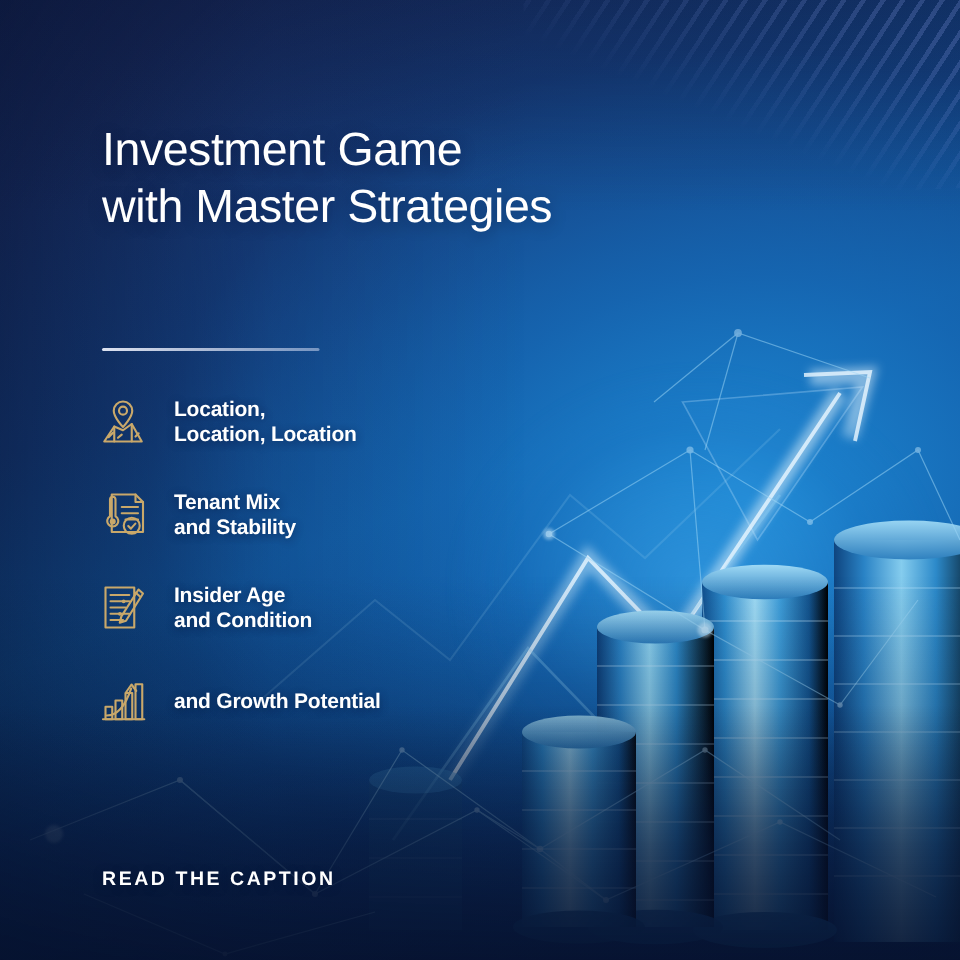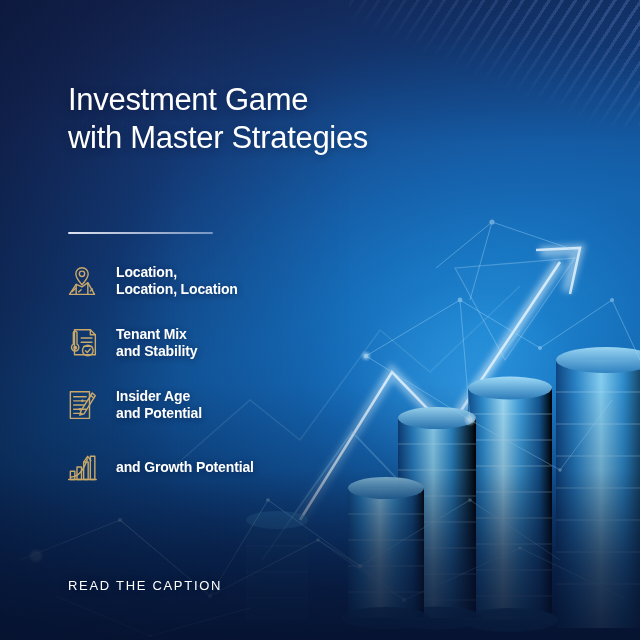--- a/index.html
+++ b/index.html
@@ -70,21 +70,21 @@
   }
   .b-icon svg{width:40px;height:40px;display:block;}
   .b-text{
     color:#ffffff;font-size:14px;font-weight:700;line-height:1.18;
     letter-spacing:-0.15px;text-shadow:0 1px 6px rgba(5,16,44,0.45);
   }
   .b-text span{display:block;}
 
   .footer{
     position:absolute;left:68px;top:578px;
-    color:#ffffff;font-size:13px;font-weight:400;letter-spacing:1.7px;
+    color:#ffffff;font-size:13px;font-weight:700;letter-spacing:1.7px;
     text-shadow:0 1px 6px rgba(5,16,44,0.5);
   }
 </style>
 </head>
 <body>
 
 <div id="poster">
 
   <div class="layer">
 
@@ -311,21 +311,21 @@
             <path d="M10 8 H33 V40 H10 Z"></path>
             <path d="M14 14 H29 M14 19 H29 M14 24 H26 M14 29 H29 M14 34 H24"></path>
             <circle cx="24.5" cy="19" r="1.5" fill="#c9a86a" stroke="none"></circle>
             <circle cx="21.5" cy="29" r="1.5" fill="#c9a86a" stroke="none"></circle>
             <path d="M36.4 9.6 l3.6 3.2 L26.4 34.6 l-5 1.6 l1.3 -5.1 z"></path>
             <path d="M34.2 12.2 l3.6 3.2"></path>
           </svg>
         </span>
         <span class="b-text">
           <span>Insider Age</span>
-          <span>and Potential</span>
+          <span>and Condition</span>
         </span>
       </div>
 
       <div class="bullet">
         <span class="b-icon">
           <svg viewBox="0 0 48 48" fill="none" stroke="#c9a86a" stroke-width="1.7" stroke-linecap="round" stroke-linejoin="round">
             <path d="M8 39 H41"></path>
             <rect x="10" y="29" width="5.4" height="10"></rect>
             <rect x="18" y="24" width="5.4" height="15"></rect>
             <rect x="26" y="18" width="5.4" height="21"></rect>

